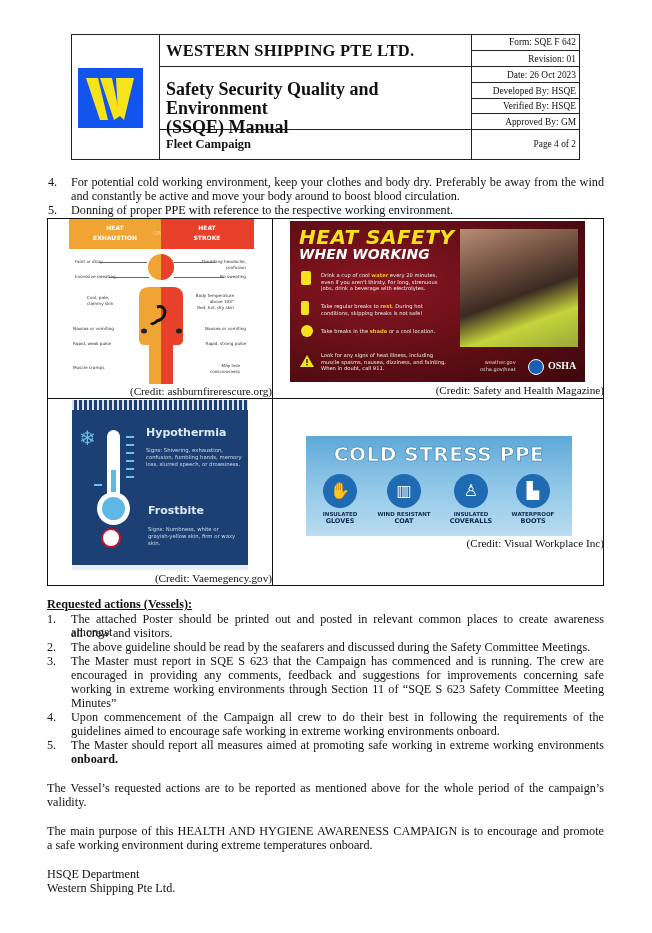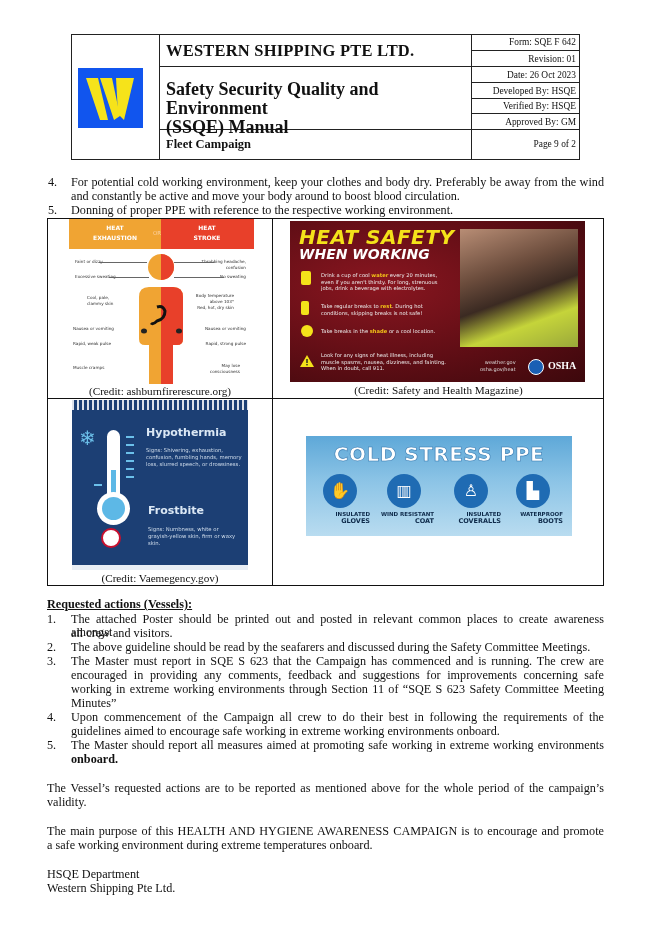--- a/index.html
+++ b/index.html
@@ -19,21 +19,21 @@
   .hdr .right .c:last-child { border-bottom: none; }
 
   
   .p { position: absolute; font-size: 12.2px; line-height: 13.3px; text-align: justify; }
   .num { position: absolute; font-size: 12.2px; line-height: 13.3px; }
 
   
   .imgtbl { position: absolute; left: 47px; top: 218px; width: 557px; height: 368px; border: 1px solid #111; }
   .imgtbl .vline { position: absolute; left: 224px; top: 0; width: 1px; height: 100%; background: #111; }
   .imgtbl .hline { position: absolute; left: 0; top: 179px; width: 100%; height: 1px; background: #111; }
-  .credit { position: absolute; font-size: 11.2px; text-align: center; white-space: nowrap; }
+  .credit { position: absolute; font-size: 11.2px; text-align: right; white-space: nowrap; }
 
   
   .he { position: absolute; left: 21px; top: 0; width: 185px; height: 165px; background: #fff; overflow: hidden; }
   .he .band-l { position: absolute; left: 0; top: 0; width: 92px; height: 30px; background: #f0a433; }
   .he .band-r { position: absolute; left: 92px; top: 0; width: 93px; height: 30px; background: #e8402a; }
   .he .bt { position: absolute; color: #fff; font-family: "DejaVu Sans", sans-serif; font-weight: bold; font-size: 6px; text-align: center; line-height: 10px; }
   .he .or { position: absolute; left: 84px; top: 11px; font-family: "DejaVu Sans", sans-serif; font-size: 5.5px; color: #fbd0a0; }
   .he .lbl { position: absolute; font-family: "DejaVu Sans", sans-serif; font-size: 4.2px; color: #333; line-height: 6px; white-space: nowrap; }
   .he .lbl.r { text-align: right; }
   .he .ln { position: absolute; height: 1px; background: #666; }
@@ -63,21 +63,21 @@
   .hy .therm-bulb { position: absolute; left: 25px; top: 92px; width: 33px; height: 33px; border-radius: 50%; background: #fff; }
   .hy .therm-bulb2 { position: absolute; left: 30px; top: 97px; width: 23px; height: 23px; border-radius: 50%; background: #5db8e6; }
   .hy .tick { position: absolute; left: 54px; width: 8px; height: 2px; background: #6cc0ea; }
   .hy .snow { position: absolute; left: 7px; top: 28px; font-size: 20px; color: #6cc0ea; line-height: 20px; }
   .hy .seal { position: absolute; left: 29px; top: 128px; width: 20px; height: 20px; border-radius: 50%; background: #fff; border: 2px solid #c8102e; }
 
   
   .cs { position: absolute; left: 258px; top: 217px; width: 266px; height: 100px; background: linear-gradient(180deg, #5ea8d8 0%, #8cc4e6 45%, #b9dcf0 100%); overflow: hidden; padding-left: 19px; }
   .cs .title { position: absolute; left: 0; width: 100%; top: 6px; text-align: center; font-family: "DejaVu Sans", sans-serif; font-weight: bold; font-size: 20px; color: #fff; letter-spacing: 0.5px; -webkit-text-stroke: 0.6px #2f75ae; }
   .cs .ic { position: absolute; top: 38px; width: 34px; height: 34px; border-radius: 50%; background: #1f6bb3; color: #fff; text-align: center; line-height: 34px; font-size: 16px; font-family: "DejaVu Sans", sans-serif; }
-  .cs .lab { position: absolute; top: 75px; width: 60px; text-align: right; font-family: "DejaVu Sans", sans-serif; font-weight: bold; font-size: 5.5px; color: #0e2a4a; line-height: 7px; }
+  .cs .lab { position: absolute; top: 75px; width: 60px; text-align: center; font-family: "DejaVu Sans", sans-serif; font-weight: bold; font-size: 5.5px; color: #0e2a4a; line-height: 7px; }
   .cs .lab span { display: block; font-size: 6.5px; }
 
   .ul { text-decoration: underline; font-weight: bold; }
 </style>
 </head>
 <body>
 
 <div class="hdr">
   <div class="logo-cell">
     <div class="logo">
@@ -96,21 +96,21 @@
     </div>
     <div class="r3">Fleet Campaign</div>
   </div>
   <div class="right">
     <div class="c" style="top:0;height:16px;padding-top:2px;">Form: SQE F 642</div>
     <div class="c" style="top:16px;height:16px;padding-top:3px;">Revision: 01</div>
     <div class="c" style="top:32px;height:16px;padding-top:3px;">Date: 26 Oct 2023</div>
     <div class="c" style="top:48px;height:16px;padding-top:3px;">Developed By: HSQE</div>
     <div class="c" style="top:64px;height:15px;padding-top:2px;">Verified By: HSQE</div>
     <div class="c" style="top:79px;height:16px;padding-top:3px;">Approved By: GM</div>
-    <div class="c" style="top:95px;height:29px;padding-top:9px;border-bottom:none;">Page 9 of 2</div>
+    <div class="c" style="top:95px;height:29px;padding-top:9px;border-bottom:none;">Page 4 of 2</div>
   </div>
 </div>
 
 <div class="num" style="left:48px;top:176px;">4.</div>
 <div class="p" style="left:71px;top:176px;width:533px;text-align-last:justify;">For potential cold working environment, keep your clothes and body dry. Preferably be away from the wind</div>
 <div class="p" style="left:71px;top:190px;width:533px;">and constantly be active and move your body around to boost blood circulation.</div>
 <div class="num" style="left:48px;top:204px;">5.</div>
 <div class="p" style="left:71px;top:204px;width:533px;">Donning of proper PPE with reference to the respective working environment.</div>
 
 <div class="imgtbl">
@@ -230,20 +230,21 @@
     <div class="lab" style="left:135px;">
         <div>INSULATED</div>
         <span>COVERALLS</span>
       </div>
     <div class="ic" style="left:210px;">▙</div>
     <div class="lab" style="left:197px;">
         <div>WATERPROOF</div>
         <span>BOOTS</span>
       </div>
   </div>
+  <div class="credit" style="left:225px;width:331px;top:318px;">(Credit: Visual Workplace Inc)</div>
 </div>
 
 <div class="p ul" style="left:47px;top:598px;">Requested actions (Vessels):</div>
 
 <div class="num" style="left:47px;top:613px;">1.</div>
 <div class="p" style="left:71px;top:613px;width:533px;text-align-last:justify;">The attached Poster should be printed out and posted in relevant common places to create awareness amongst</div>
 <div class="p" style="left:71px;top:627px;width:533px;">all crew and visitors.</div>
 
 <div class="num" style="left:47px;top:641px;">2.</div>
 <div class="p" style="left:71px;top:641px;width:533px;">The above guideline should be read by the seafarers and discussed during the Safety Committee Meetings.</div>

